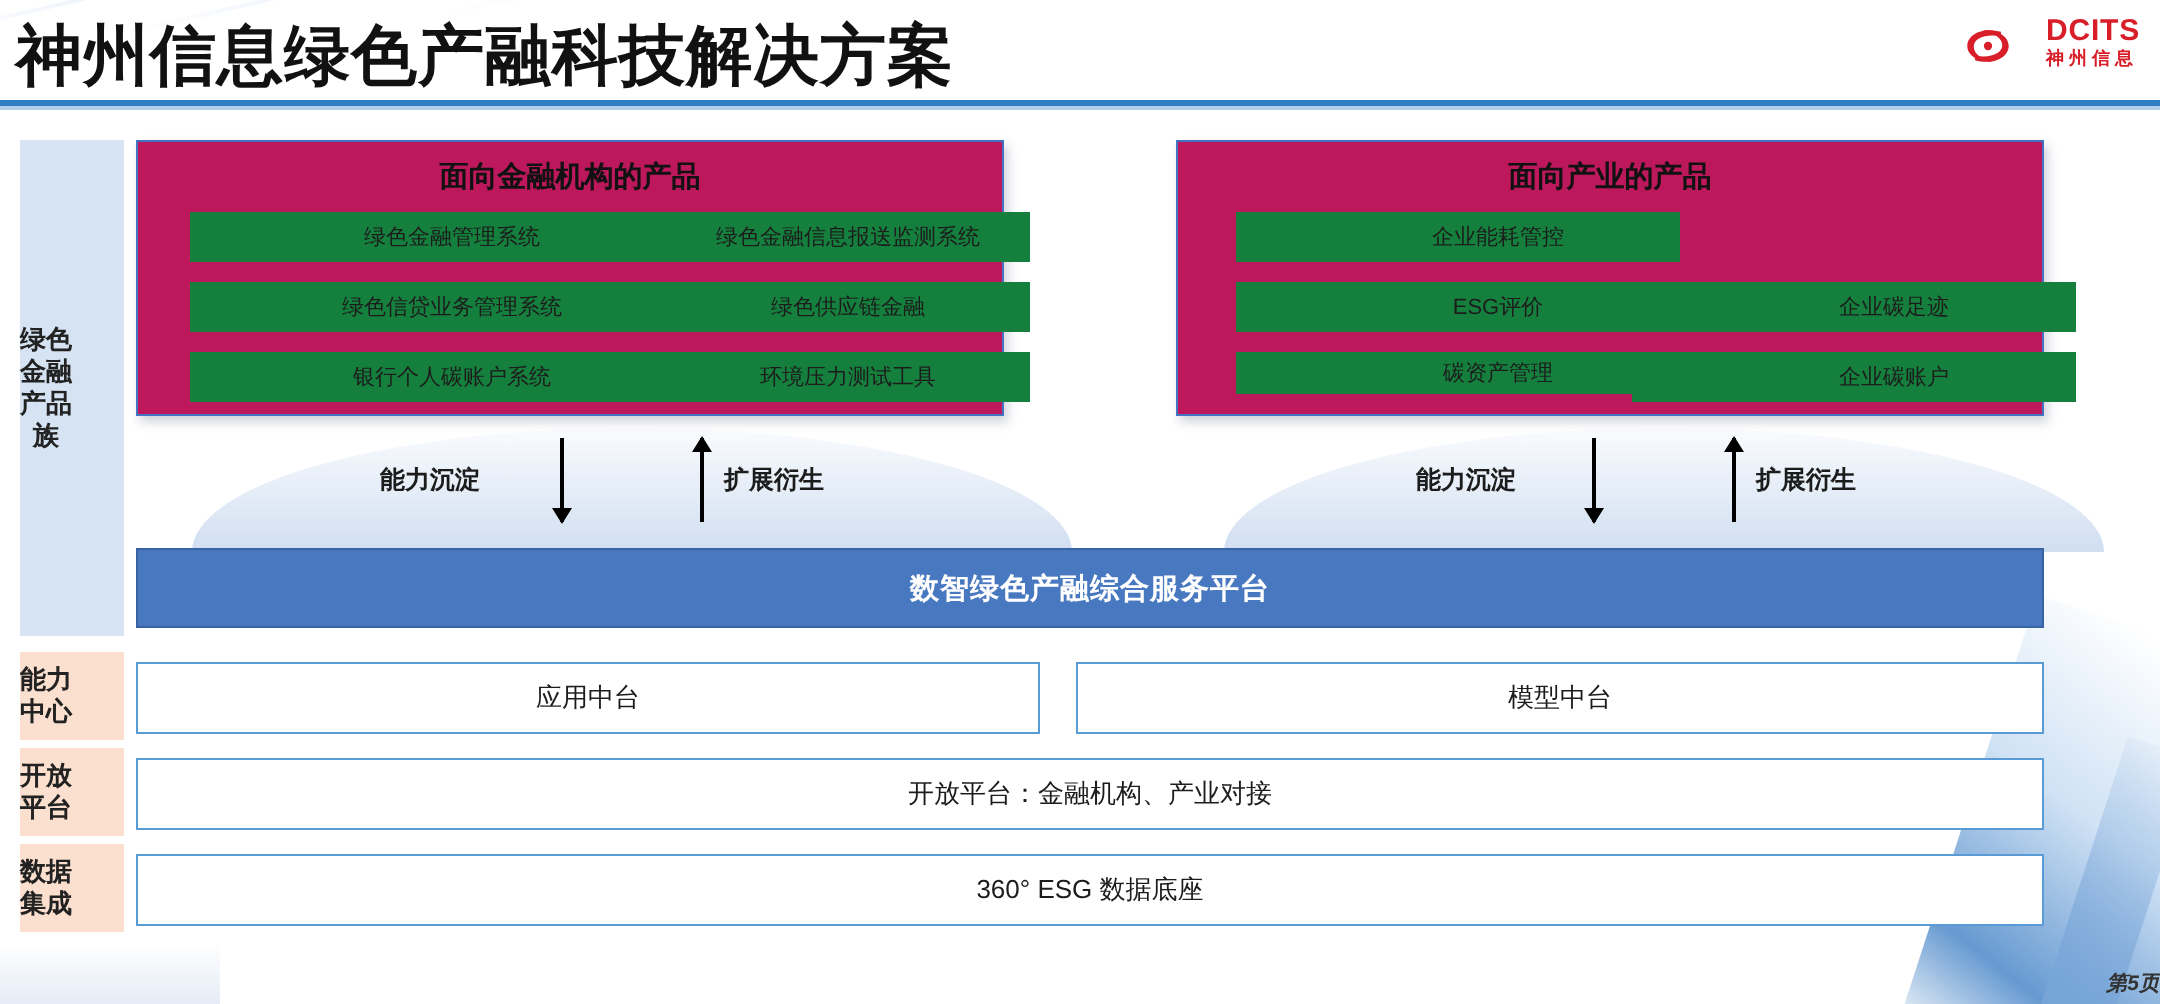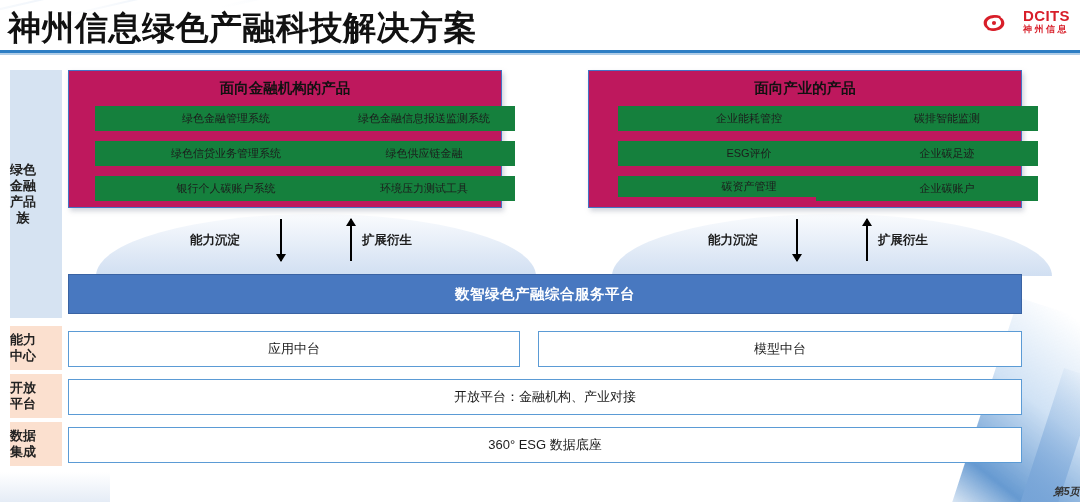--- a/index.html
+++ b/index.html
@@ -155,21 +155,20 @@
   <div class="chip" style="left:293px;top:106px;width:182px;height:25px;">绿色金融信息报送监测系统</div>
   <div class="chip" style="left:95px;top:141px;width:182px;height:25px;">绿色信贷业务管理系统</div>
   <div class="chip" style="left:293px;top:141px;width:182px;height:25px;">绿色供应链金融</div>
   <div class="chip" style="left:95px;top:176px;width:182px;height:25px;">银行个人碳账户系统</div>
   <div class="chip" style="left:293px;top:176px;width:182px;height:25px;">环境压力测试工具</div>
 
   <div class="panel" style="left:588px;top:70px;width:432px;height:136px;">
     <div class="panel-title">面向产业的产品</div>
   </div>
   <div class="chip" style="left:618px;top:106px;width:182px;height:25px;">企业能耗管控</div>
-  <div class="chip" style="left:816px;top:106px;width:182px;height:25px;">碳排智能监测</div>
   <div class="chip" style="left:618px;top:141px;width:182px;height:25px;">ESG评价</div>
   <div class="chip" style="left:816px;top:141px;width:182px;height:25px;">企业碳足迹</div>
   <div class="chip" style="left:618px;top:176px;width:182px;height:21px;text-align:center;">碳资产管理</div>
   <div class="chip" style="left:816px;top:176px;width:182px;height:25px;">企业碳账户</div>
 
   <div class="arrowlbl" style="left:190px;top:232px;">能力沉淀</div>
   <div class="arrow down" style="left:276px;top:219px;height:42px;">
     <span class="shaft"></span>
       <span class="head"></span>
   </div>

